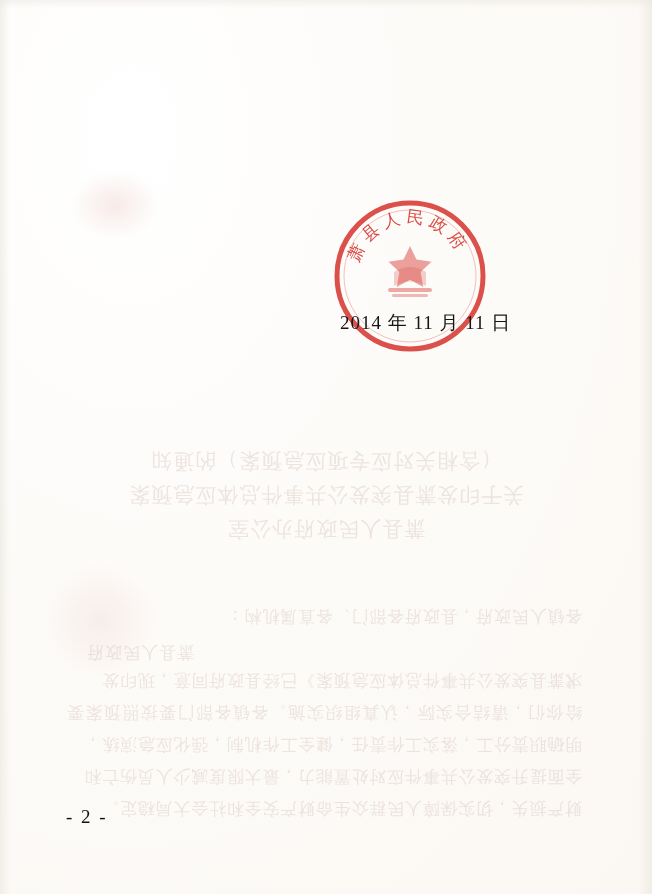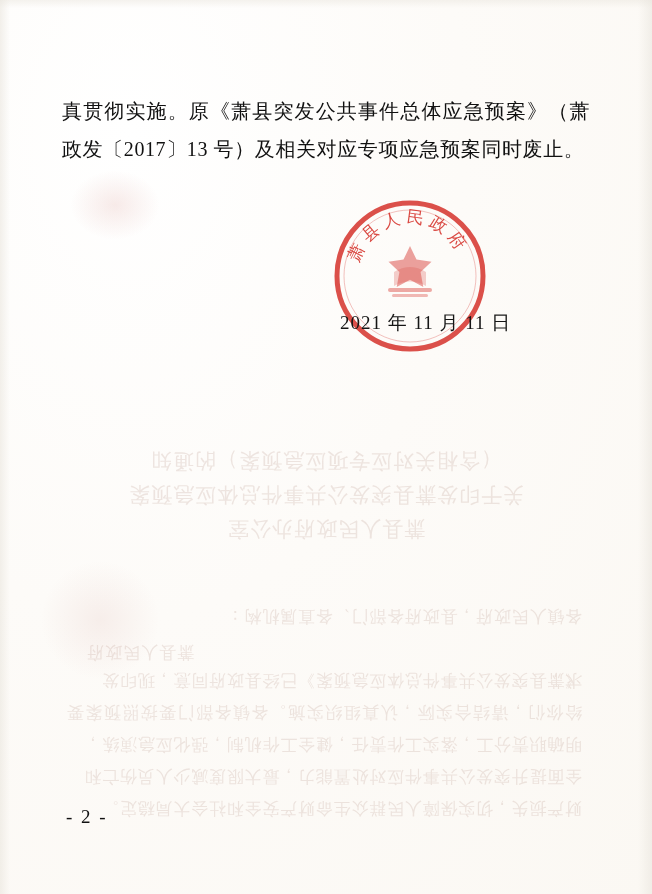--- a/index.html
+++ b/index.html
@@ -175,23 +175,20 @@
       <div class="bleed-para" style="top:102px;">全面提升突发公共事件应对处置能力，最大限度减少人员伤亡和</div>
       <div class="bleed-para" style="top:70px;">财产损失，切实保障人民群众生命财产安全和社会大局稳定。</div>
 
       <div class="bleed-sig" style="top:230px;">萧县人民政府</div>
     </div>
   </div>
 
   <div class="smudge-a"></div>
   <div class="smudge-b"></div>
 
-  <div class="body-text">
-    <p>真贯彻实施。原《萧县突发公共事件总体应急预案》（萧政发〔2017〕13 号）及相关对应专项应急预案同时废止。</p>
-  </div>
 
   <div class="seal">
     <svg width="160" height="160" viewBox="0 0 160 160" xmlns="http://www.w3.org/2000/svg">
       <g opacity="0.82" fill="none" stroke="#d42b24">
         <circle cx="80" cy="80" r="73" stroke-width="5"></circle>
         <circle cx="80" cy="80" r="66" stroke-width="1" opacity=".35"></circle>
       </g>
 
       <g opacity="0.8" fill="#d42b24">
         <path d="M80 50 l6.5 13.6 15 2.1 -10.9 10.4 2.7 14.8 -13.3 -7.1 -13.3 7.1 2.7 -14.8 -10.9 -10.4 15 -2.1 z" opacity=".55"></path>
@@ -202,17 +199,17 @@
 
       <defs>
         <path id="sealArc" d="M 80 80 m -53 0 a 53 53 0 1 1 106 0"></path>
       </defs>
       <text font-family="'Liberation Serif', serif" font-size="17" fill="#d42b24" opacity="0.85" letter-spacing="5">
         <textPath href="#sealArc" startOffset="8%">萧县人民政府</textPath>
       </text>
     </svg>
   </div>
 
-  <div class="date-line">2021 年 11 月 11 日</div>
+  <div class="date-line">2014 年 11 月 11 日</div>
 
   <div class="page-number">- 2 -</div>
 
 </div>
 
 </body></html>

